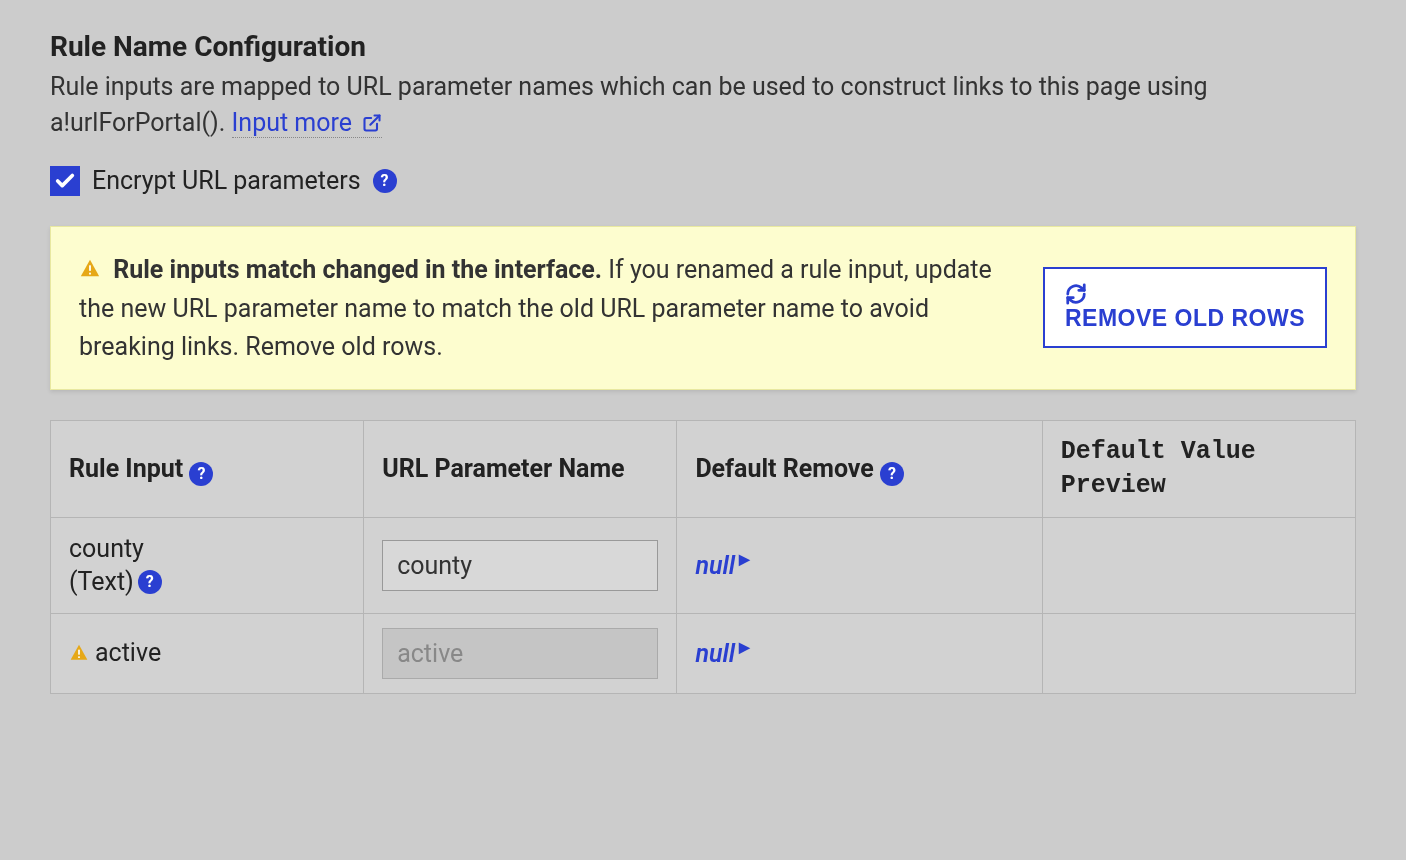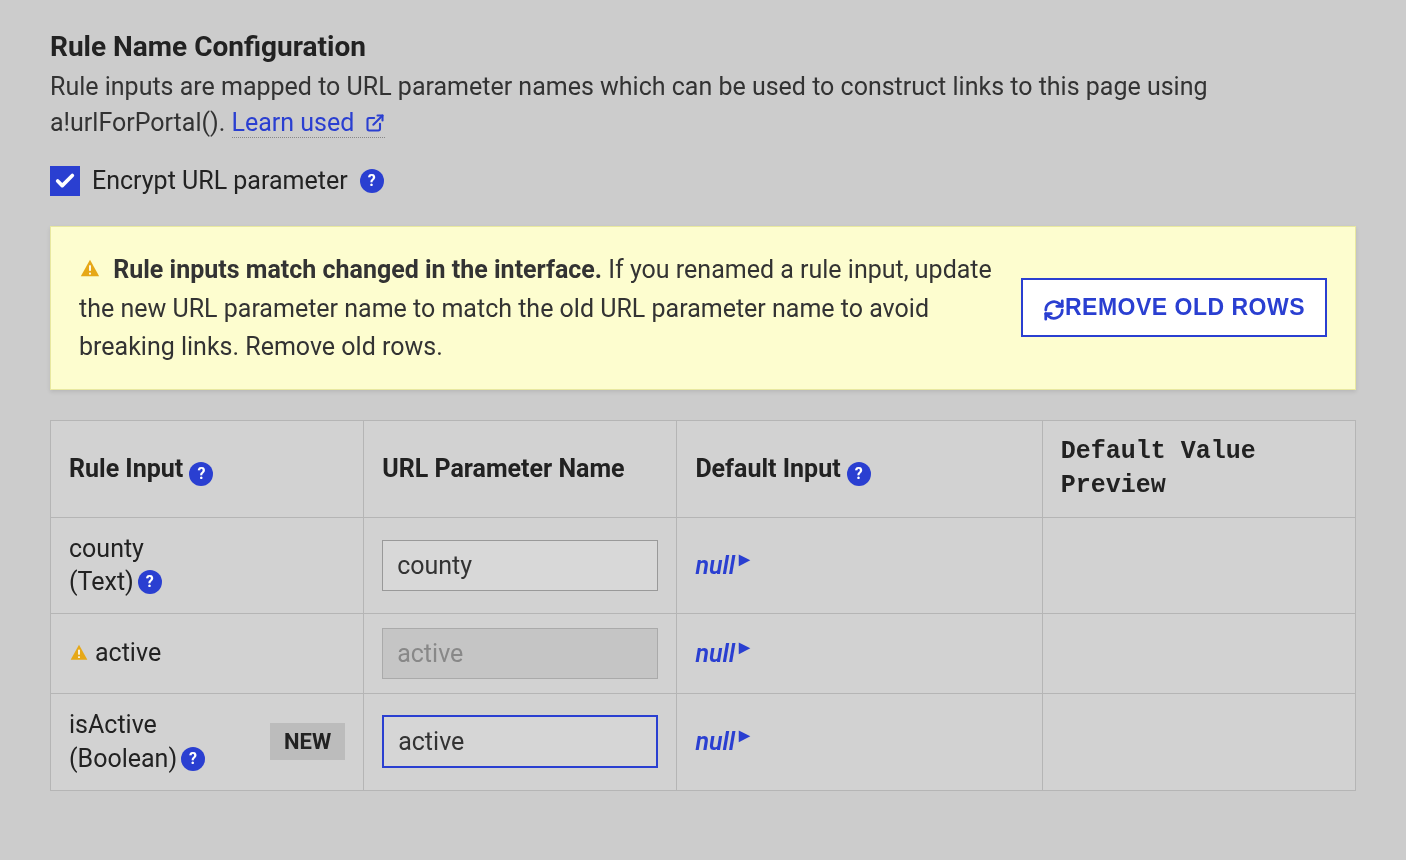--- a/index.html
+++ b/index.html
@@ -84,24 +84,25 @@
     margin-right: 6px;
   }
   .remove-btn {
     border: 2px solid #2a3fd1;
     background: #fff;
     color: #2a3fd1;
     font-weight: 700;
     font-size: 23px;
     padding: 14px 20px;
     display: inline-flex;
-    align-items: flex-end;
+    align-items: flex-start;
     cursor: pointer;
     letter-spacing: 0.5px;
     white-space: nowrap;
+    flex-direction: column;
   }
   .remove-btn svg { width: 22px; height: 22px; }
   table {
     width: 100%;
     border-collapse: collapse;
     background: #d946ef;
   }
   th, td {
     border: 1px solid #b5b5b5;
     padding: 14px 18px;
@@ -175,36 +176,36 @@
 </head>
 <body>
 
 <div class="outer">
 
   <div class="title">Rule Name Configuration</div>
 
   <div class="desc">
     <span>Rule inputs are mapped to URL parameter names which can be used to construct links to this page using a!urlForPortal(). </span>
     <a class="learn-link">
-      <span>Learn used</span>
+      <span>Input more</span>
       <svg width="20" height="20" viewBox="0 0 24 24" fill="none" stroke="#2a3fd1" stroke-width="2.5" stroke-linecap="round" stroke-linejoin="round">
         <path d="M18 13v6a2 2 0 0 1-2 2H5a2 2 0 0 1-2-2V8a2 2 0 0 1 2-2h6"></path>
         <polyline points="15 3 21 3 21 9"></polyline>
         <line x1="10" y1="14" x2="21" y2="3"></line>
       </svg>
     </a>
   </div>
 
   <div class="checkbox-row">
     <span class="checkbox">
       <svg viewBox="0 0 24 24" fill="none" stroke="#fff" stroke-width="4" stroke-linecap="round" stroke-linejoin="round">
         <polyline points="20 6 9 17 4 12"></polyline>
       </svg>
     </span>
-    <span class="check-label">Encrypt URL parameter</span>
+    <span class="check-label">Encrypt URL parameters</span>
     <span class="help-icon">?</span>
   </div>
 
   <div class="banner">
     <div class="banner-text">
       <span class="warn-icon">
         <svg width="22" height="22" viewBox="0 0 24 24" fill="#e6a817">
           <path d="M12 2 L22 20 L2 20 Z"></path>
           <rect x="11" y="8" width="2" height="6" fill="#fff"></rect>
           <rect x="11" y="16" width="2" height="2" fill="#fff"></rect>
@@ -225,21 +226,21 @@
 
   <table>
     <thead>
       <tr>
         <th class="col-ri">
           <span>Rule Input</span>
           <span class="help-icon">?</span>
         </th>
         <th class="col-up">URL Parameter Name</th>
         <th class="col-dv">
-          <span>Default Input</span>
+          <span>Default Remove</span>
           <span class="help-icon">?</span>
         </th>
         <th class="col-dvp">Default Value Preview</th>
       </tr>
     </thead>
     <tbody id="tbody">
     <tr>
           <td>
             <div class="ri-cell">
               <span class="ri-main">
@@ -270,36 +271,16 @@
               </span>
             </div>
           </td>
           <td><input class="param-input disabled" disabled="" value="active" style=""></td>
           <td><span class="null-link">
               <span>null</span>
               <span class="chev" style="font-size: 14px;">▶</span>
             </span></td>
           <td></td>
         </tr>
-        <tr>
-          <td>
-            <div class="ri-cell">
-              <span class="ri-main">
-                <span><span>isActive</span></span>
-                <span class="ri-type">
-                  <span>(Boolean)</span>
-                  <span class="help-icon">?</span>
-                </span>
-              </span>
-              <span class="new-badge">NEW</span>
-            </div>
-          </td>
-          <td><input class="param-input active" value="active" style=""></td>
-          <td><span class="null-link">
-              <span>null</span>
-              <span class="chev" style="font-size: 14px;">▶</span>
-            </span></td>
-          <td></td>
-        </tr>
       </tbody>
   </table>
 
 </div>
 
 </body></html>

